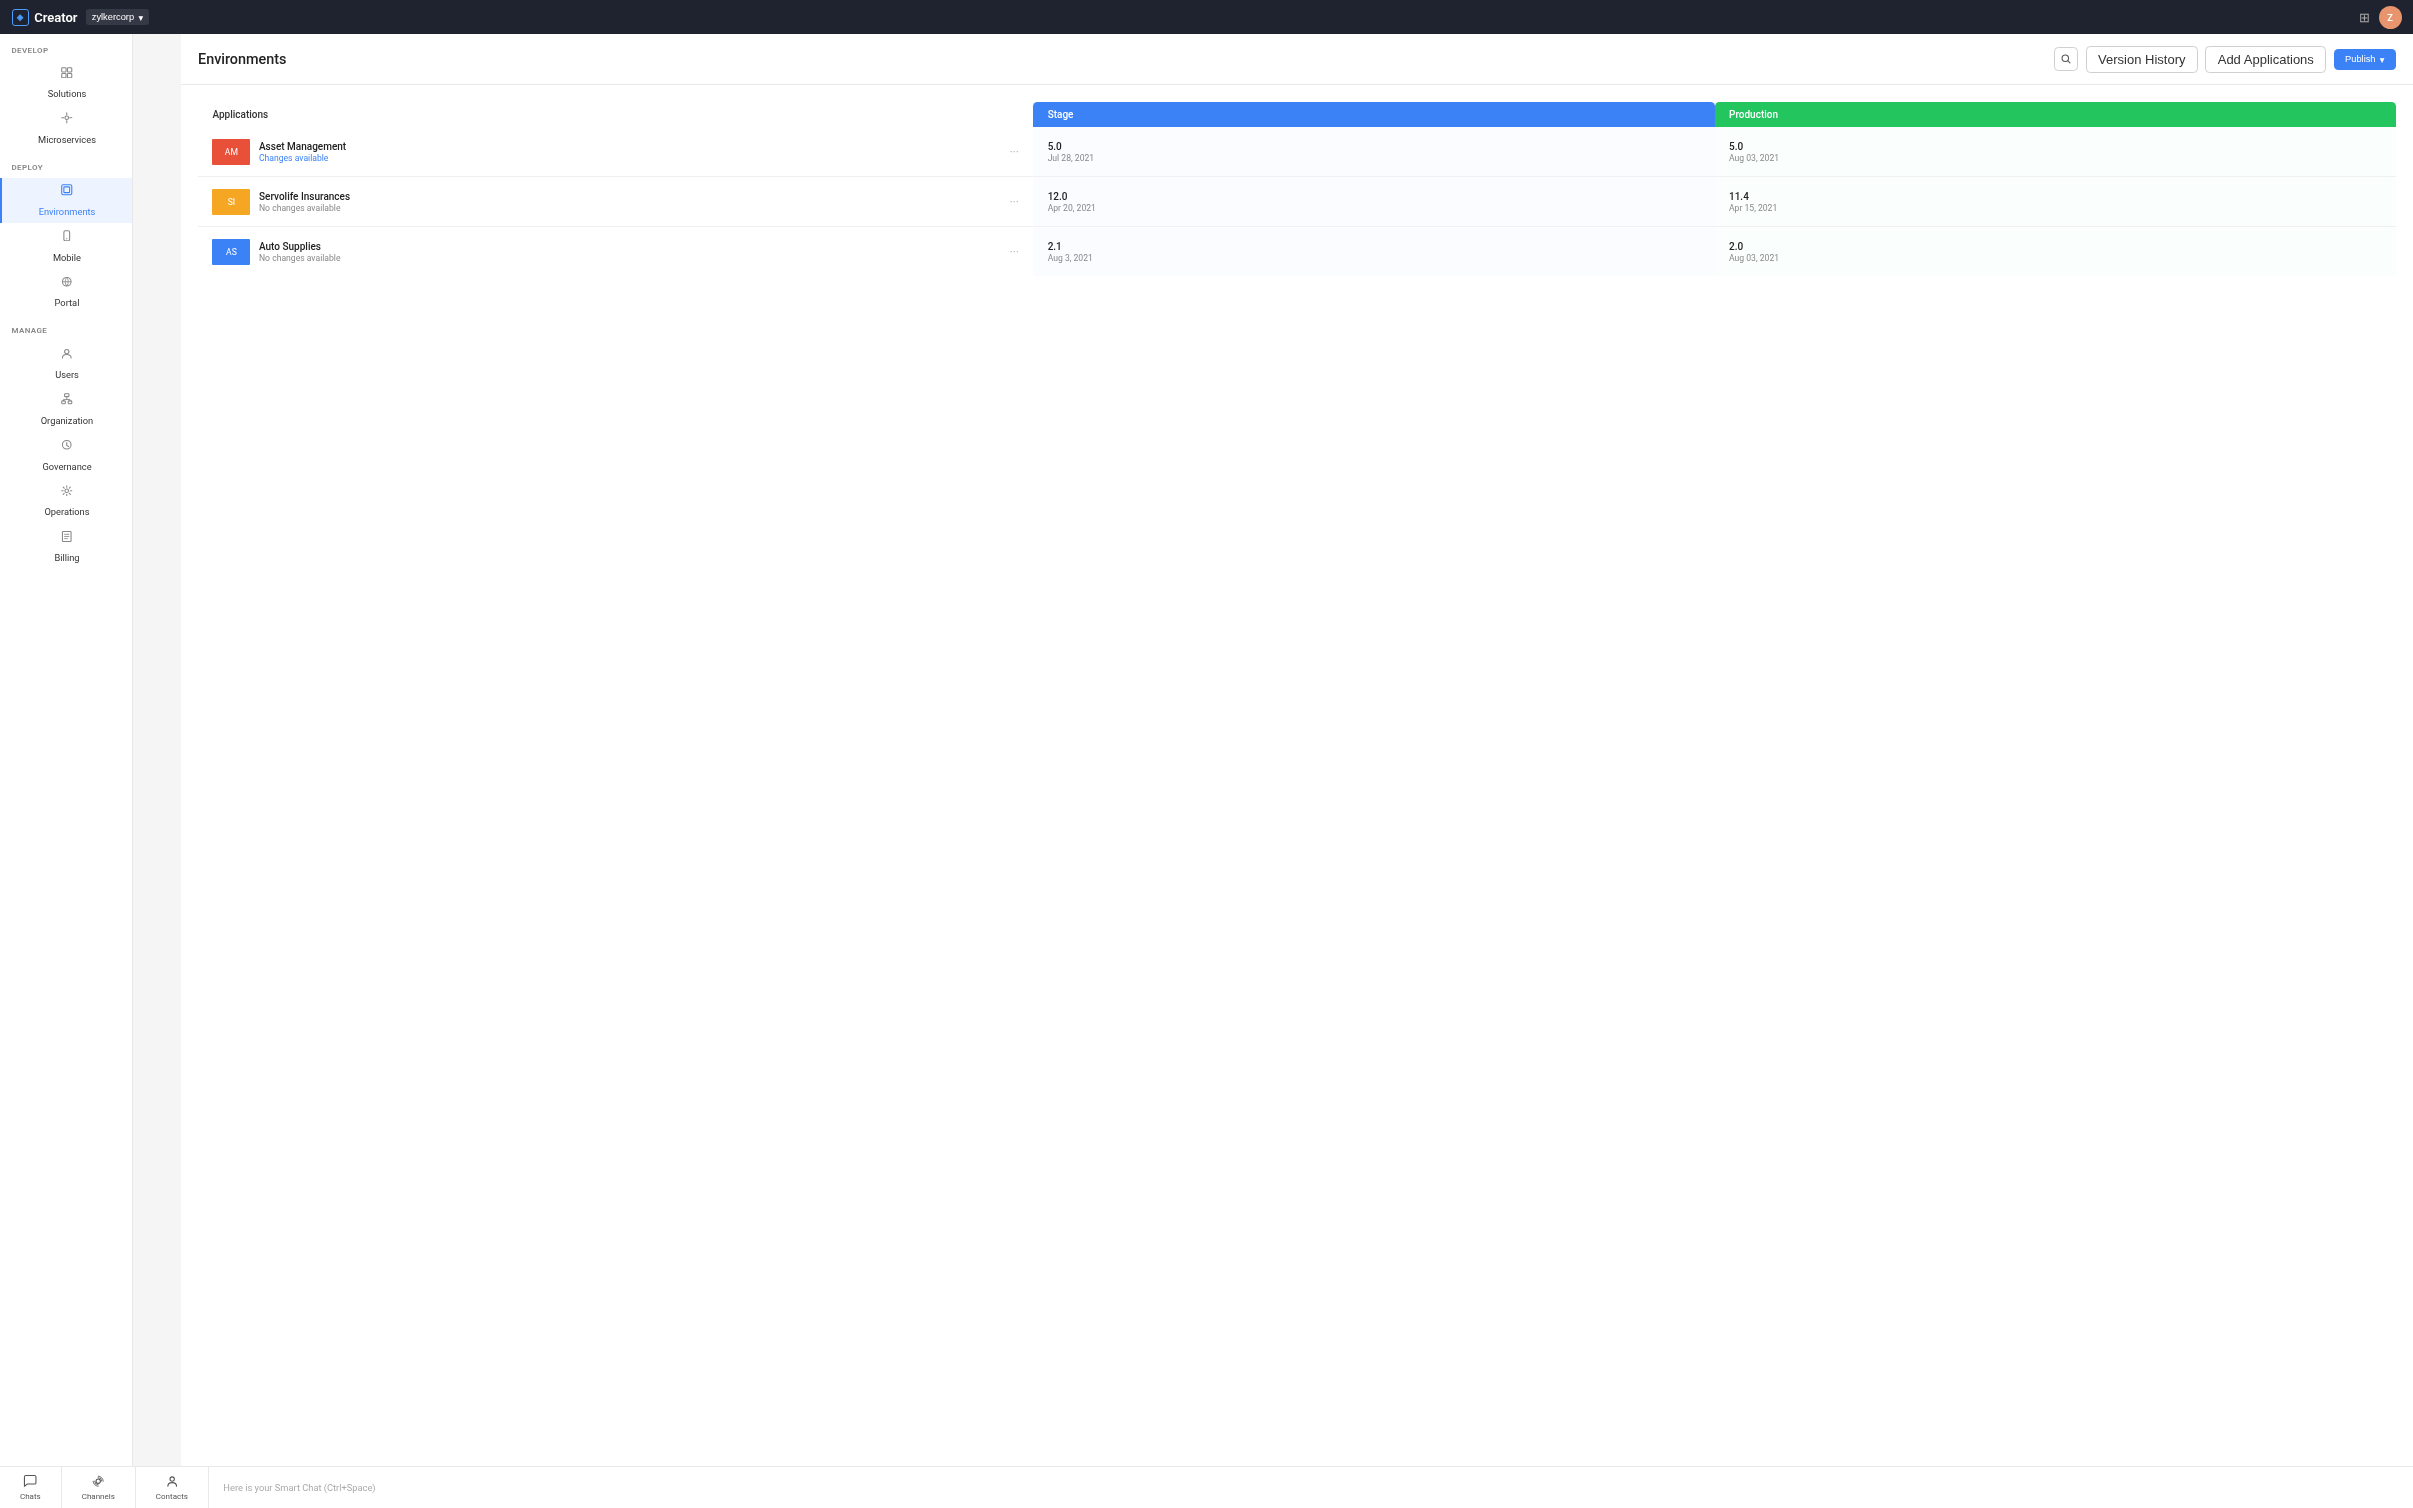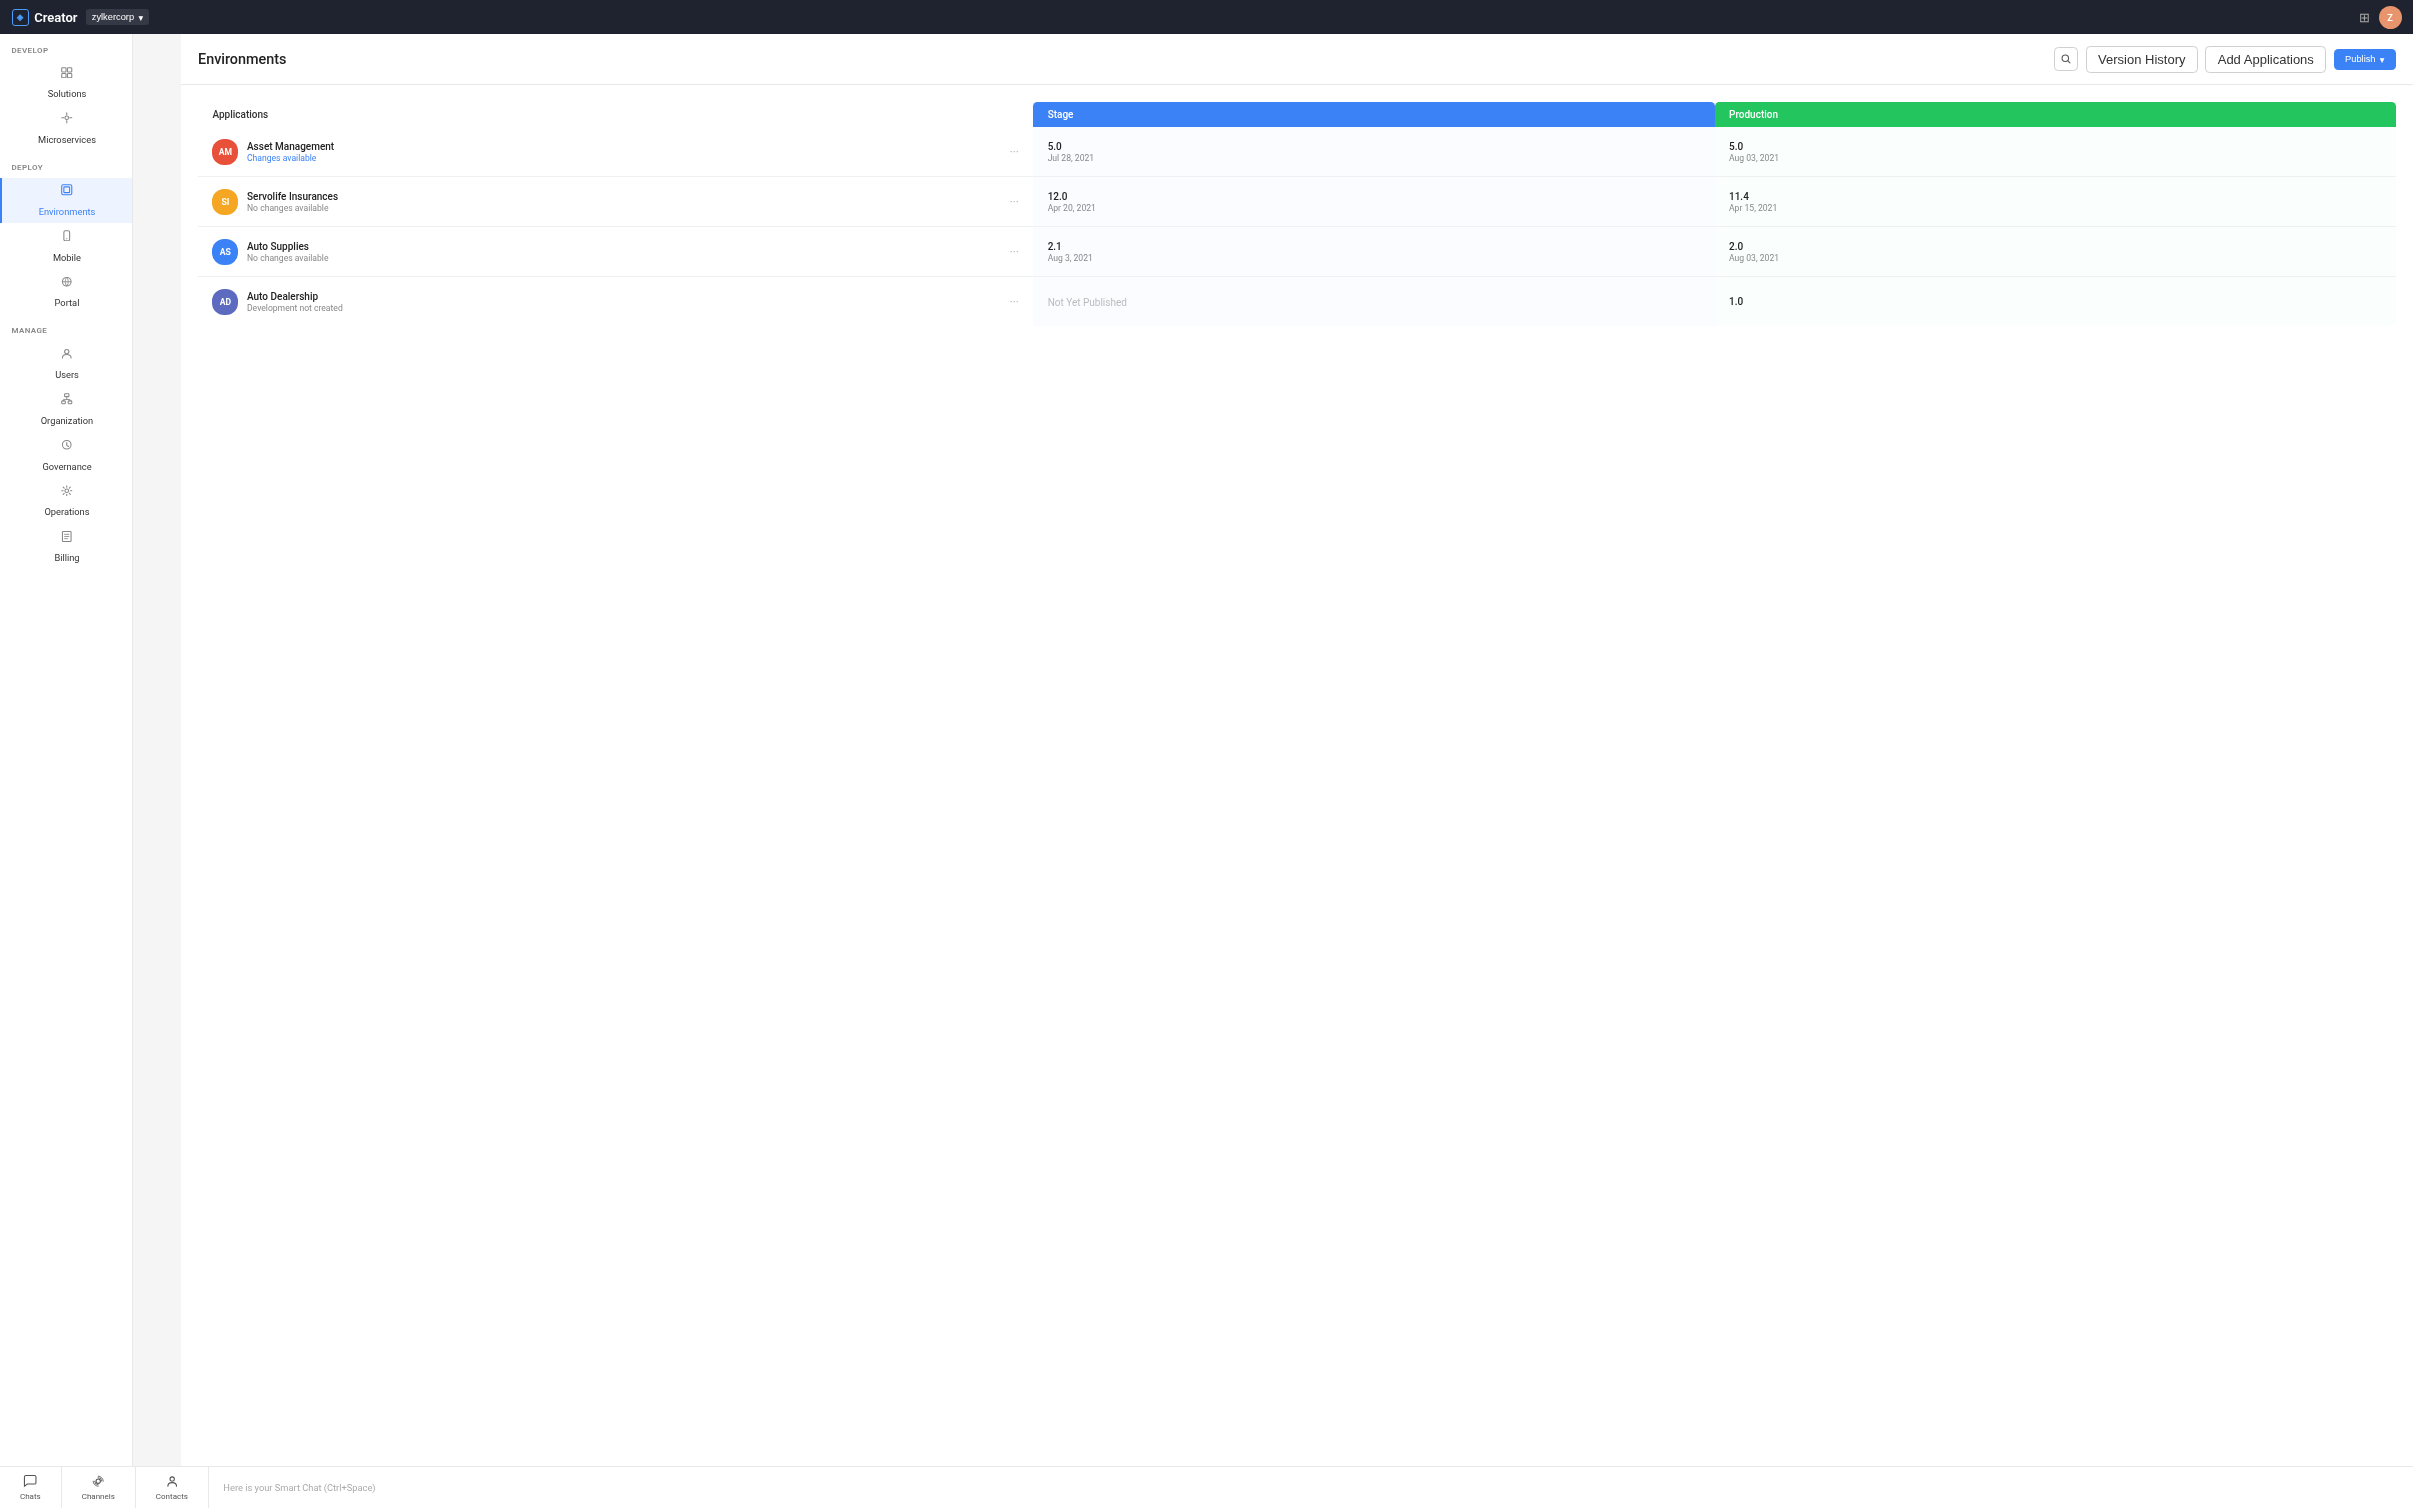--- a/index.html
+++ b/index.html
@@ -135,26 +135,26 @@
     .col-stage { background: #3b82f6; color: white; border-radius: 4.3px 4.3px 0 0; }
     .col-prod { background: #22c55e; color: white; border-radius: 4.3px 4.3px 0 0; }
     .col-stage, .col-prod { width: 31%; }
 
     .env-table tbody tr { border-bottom: 0.7px solid #f0f0f0; }
     .env-table tbody tr:last-child { border-bottom: none; }
     .env-table tbody td { padding: 11.5px 14.4px; vertical-align: middle; }
 
     .app-cell { display: flex; align-items: center; gap: 8.6px; }
     .app-icon {
-      width: 26px; height: 26px;
-      border-radius: 12px;
+      width: 38px; height: 26px;
+      border-radius: 1px;
       display: flex; align-items: center; justify-content: center;
       color: white;
       font-size: 8.6px;
-      font-weight: 700;
+      font-weight: 400;
       flex-shrink: 0;
     }
     .app-info .app-name { font-size: 10px; color: #222; font-weight: 500; }
     .app-info .app-status { font-size: 8.6px; margin-top: 1.4px; }
     .status-changes { color: #3b82f6; }
     .status-no-changes { color: #888; }
     .status-dev-not-created { color: #888; }
     .app-menu { color: #aaa; cursor: pointer; font-size: 11.5px; margin-left: auto; }
 
     .version-cell .version-num { font-size: 10px; color: #222; font-weight: 500; }
@@ -416,39 +416,20 @@
           <div class="version-date">Aug 3, 2021</div>
         </div>
       </td>
               <td class="prod-col">
         <div class="version-cell">
           <div class="version-num">2.0</div>
           <div class="version-date">Aug 03, 2021</div>
         </div>
       </td>
             </tr>
-            <tr>
-              <td>
-      <div class="app-cell">
-        <div class="app-icon" style="background:#5c6bc0">AD</div>
-        <div class="app-info">
-          <div class="app-name">Auto Dealership</div>
-          <div class="app-status status-dev-not-created">Development not created</div>
-        </div>
-        <span class="app-menu">···</span>
-      </div>
-    </td>
-              <td class="stage-col"><span class="not-published">Not Yet Published</span></td>
-              <td class="prod-col">
-        <div class="version-cell">
-          <div class="version-num">1.0</div>
-
-        </div>
-      </td>
-            </tr>
           </tbody>
       </table>
     </div>
   </main>
 </div>
 
 <div class="bottom-bar">
   <div class="bottom-bar-tabs">
     <div class="bottom-tab">
       <span class="tab-icon">

